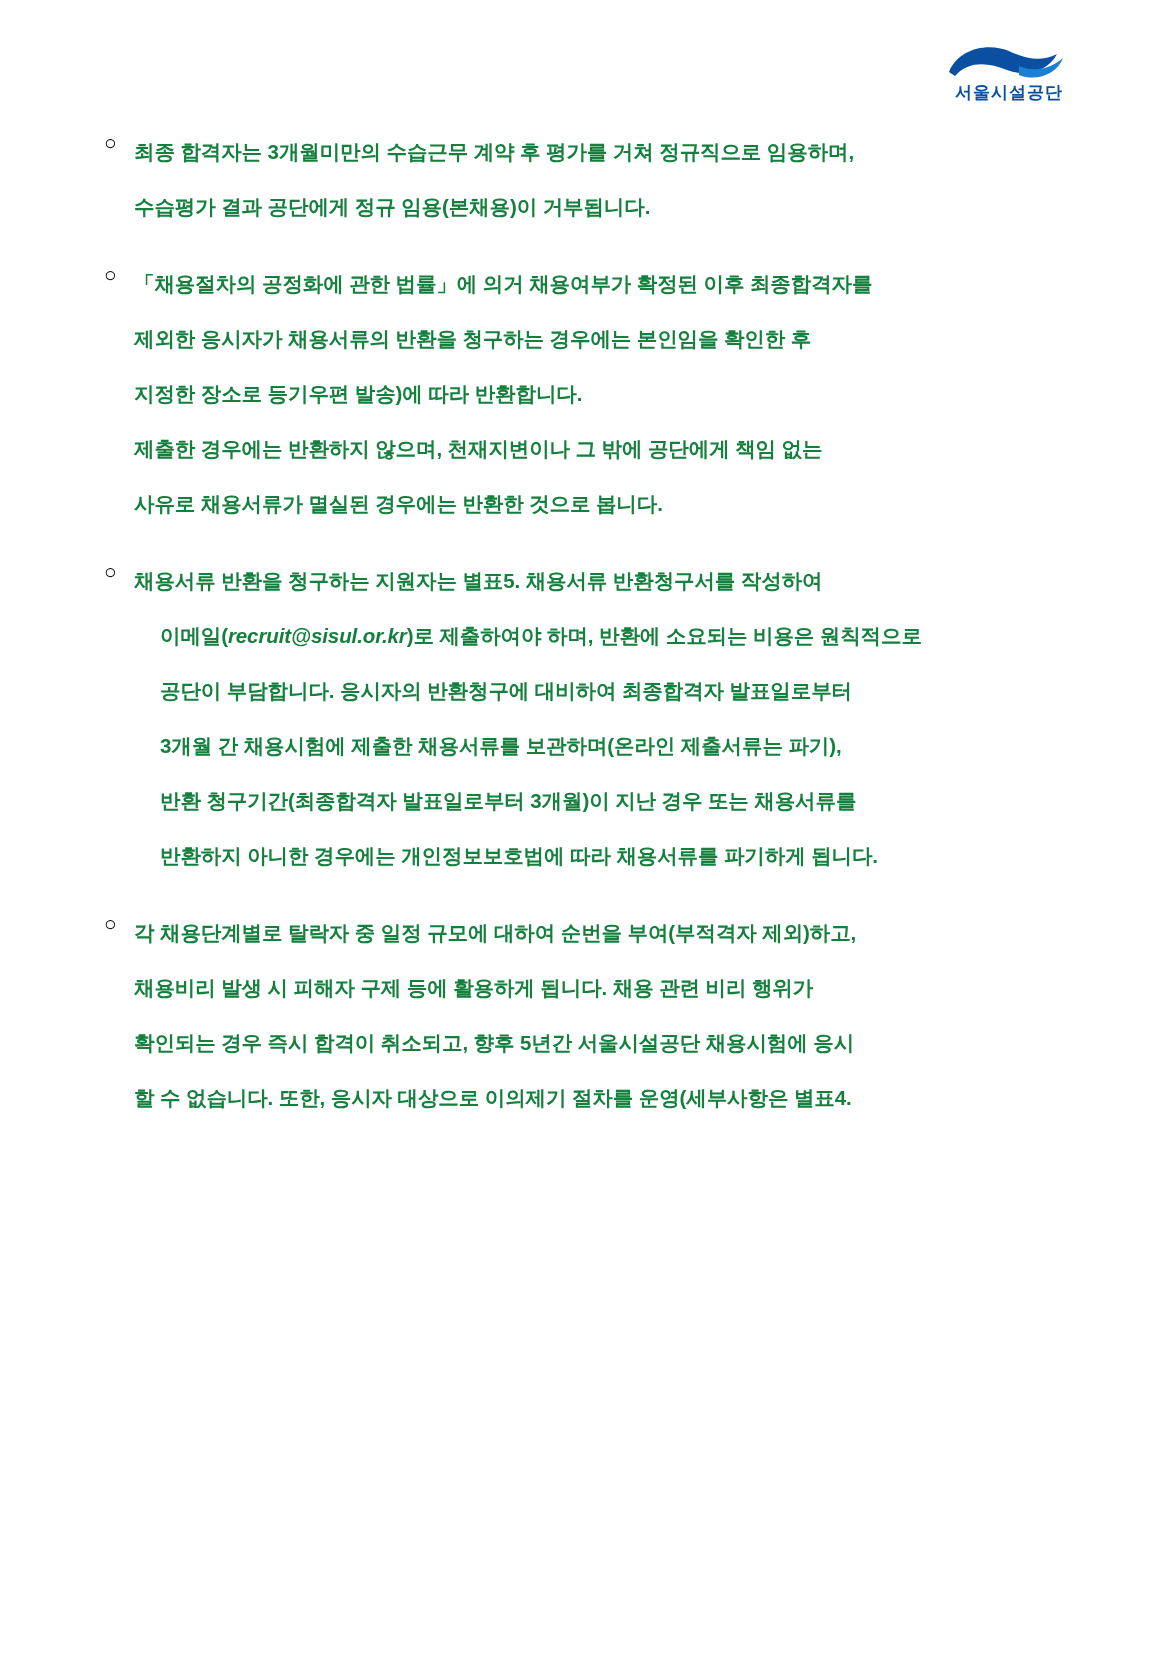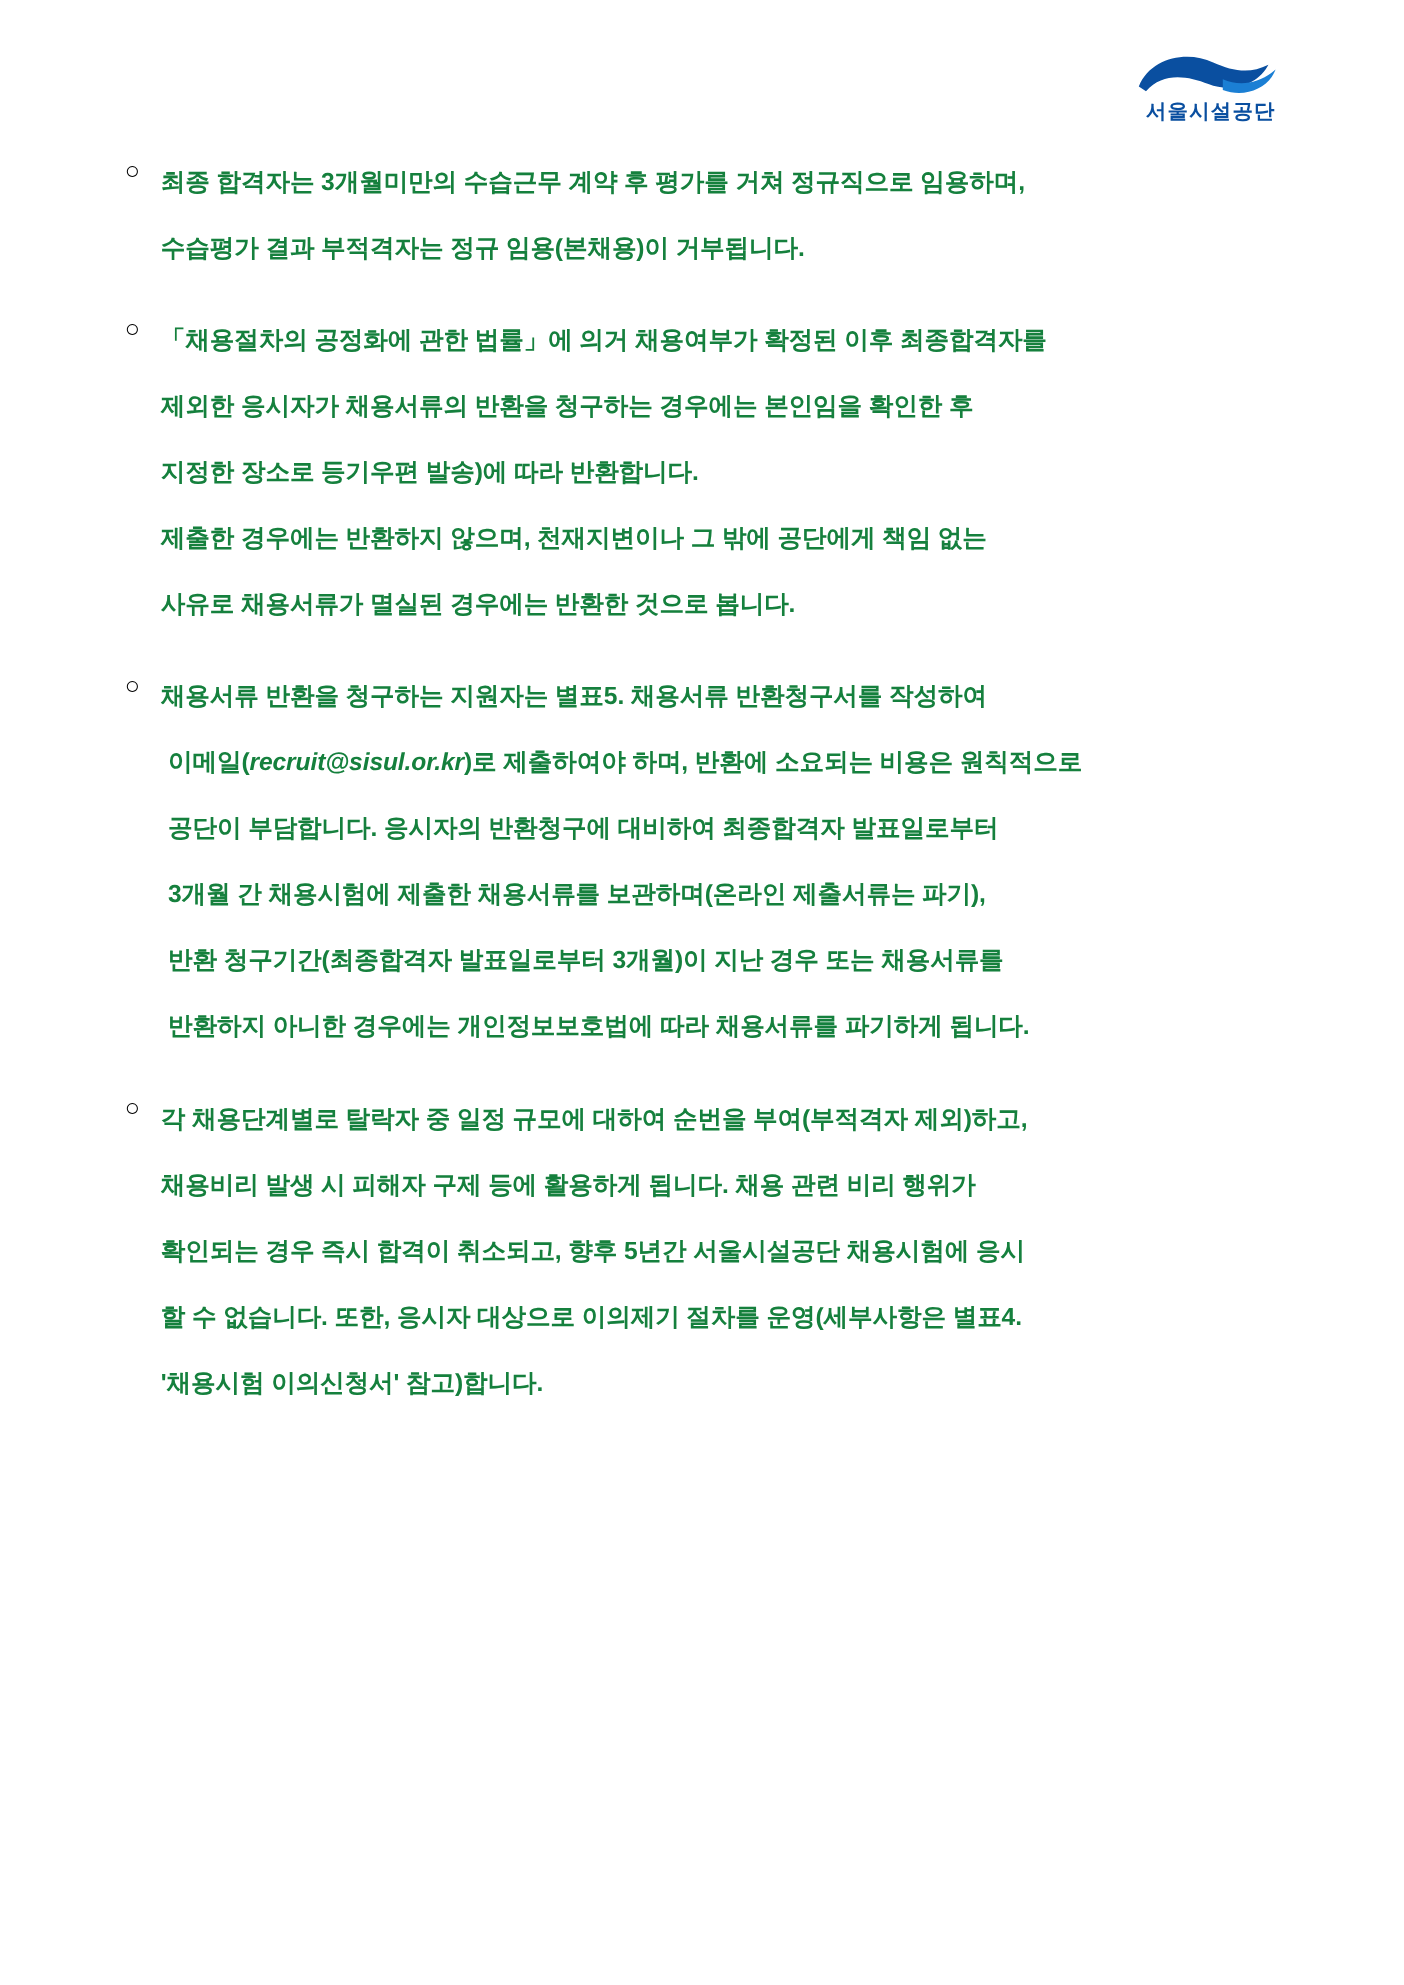--- a/index.html
+++ b/index.html
@@ -74,20 +74,21 @@
   .para {
     font-size: 20.5px;
     font-weight: 700;
     line-height: 55px;
     letter-spacing: -0.1px;
     color: #15803d;
     word-break: keep-all;
   }
   .para.indent-1 {
     padding-left: 6px;
+    margin-left: 20px;
   }
   .para-group .para + .para {
     margin-top: 0;
   }
   .email {
     font-style: italic;
     font-weight: 700;
   }
 
   
@@ -108,21 +109,21 @@
     </svg>
     <div class="logo-text">서울시설공단</div>
   </div>
 
   <div class="content">
 
     <div class="bullet-item" id="block-1">
       <div class="bullet-mark">○</div>
       <div class="bullet-body para-group">
         <div class="para">최종 합격자는 3개월미만의 수습근무 계약 후 평가를 거쳐 정규직으로 임용하며,</div>
-        <div class="para">수습평가 결과 부적격자는 정규 임용(본채용)이 거부됩니다.</div>
+        <div class="para">수습평가 결과 공단에게 정규 임용(본채용)이 거부됩니다.</div>
       </div>
     </div>
 
     <div class="bullet-item" id="block-2">
       <div class="bullet-mark">○</div>
       <div class="bullet-body para-group">
         <div class="para">「채용절차의 공정화에 관한 법률」에 의거 채용여부가 확정된 이후 최종합격자를</div>
         <div class="para">제외한 응시자가 채용서류의 반환을 청구하는 경우에는 본인임을 확인한 후</div>
         <div class="para">지정한 장소로 등기우편 발송)에 따라 반환합니다.</div>
         <div class="para">제출한 경우에는 반환하지 않으며, 천재지변이나 그 밖에 공단에게 책임 없는</div>
@@ -142,18 +143,17 @@
       </div>
     </div>
 
     <div class="bullet-item" id="block-4">
       <div class="bullet-mark">○</div>
       <div class="bullet-body para-group">
         <div class="para">각 채용단계별로 탈락자 중 일정 규모에 대하여 순번을 부여(부적격자 제외)하고,</div>
         <div class="para">채용비리 발생 시 피해자 구제 등에 활용하게 됩니다. 채용 관련 비리 행위가</div>
         <div class="para">확인되는 경우 즉시 합격이 취소되고, 향후 5년간 서울시설공단 채용시험에 응시</div>
         <div class="para">할 수 없습니다. 또한, 응시자 대상으로 이의제기 절차를 운영(세부사항은 별표4.</div>
-        <div class="para">'채용시험 이의신청서' 참고)합니다.</div>
       </div>
     </div>
 
   </div>
 </div>
 
 </body></html>

